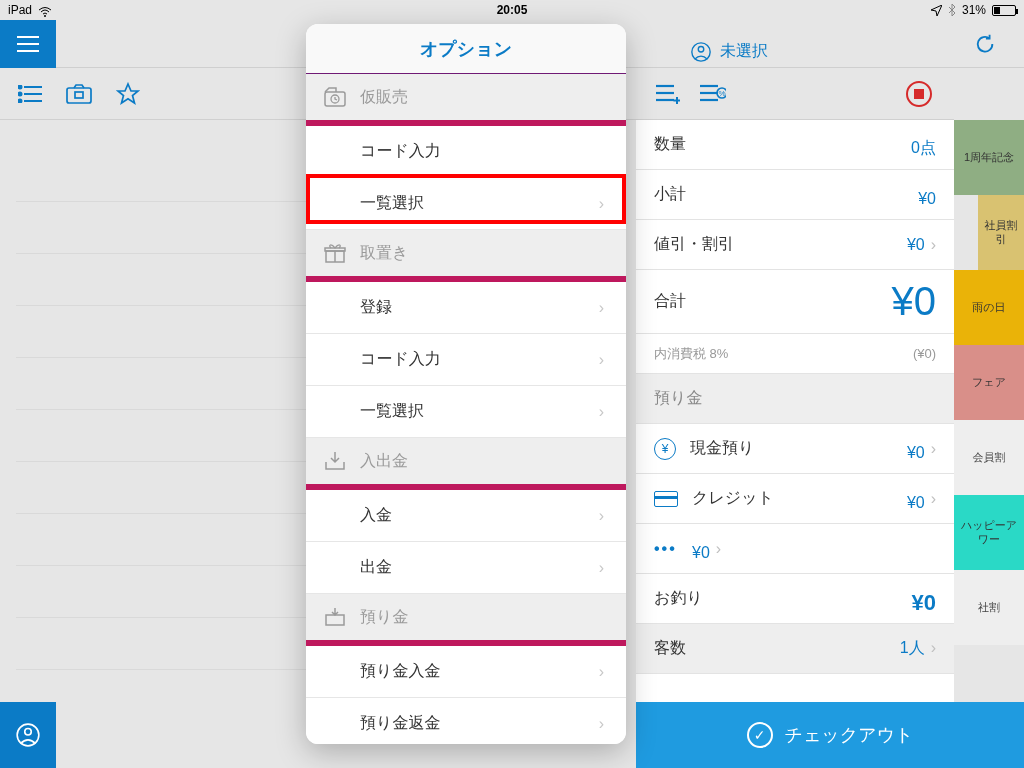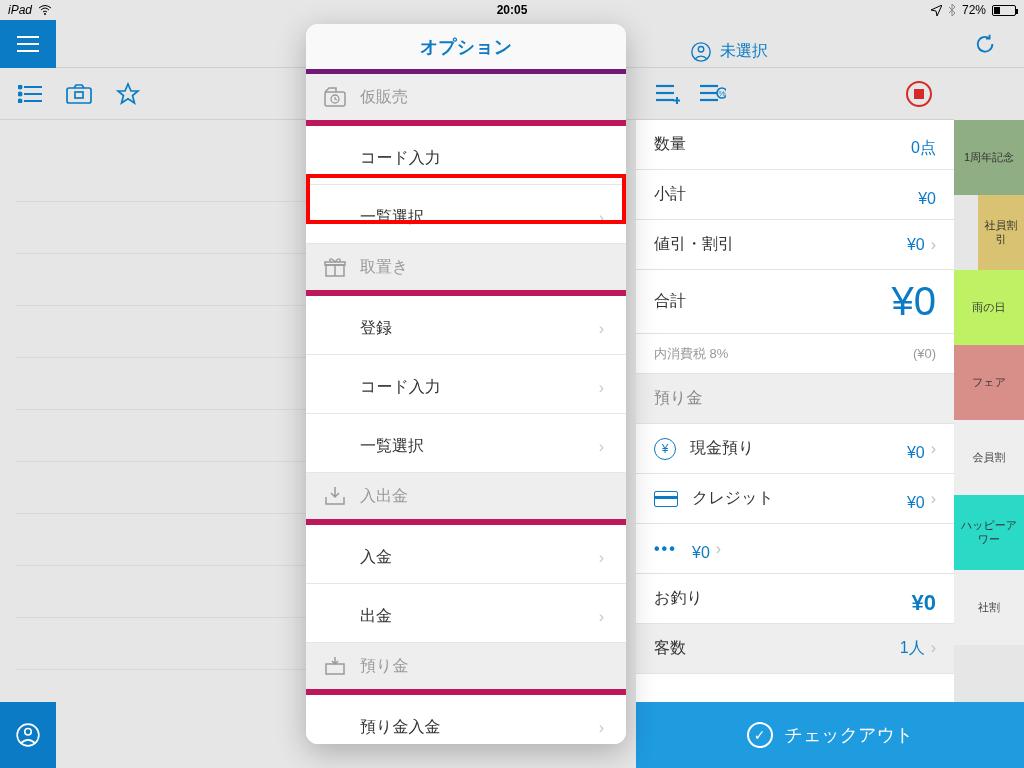--- a/index.html
+++ b/index.html
@@ -1,21 +1,21 @@
 <!DOCTYPE html>
 <html><head>
 <meta charset="utf-8">
 <style>
   * { box-sizing: border-box; margin: 0; padding: 0; font-family: -apple-system, "Hiragino Sans", sans-serif; }
   html, body { width: 1024px; height: 768px; overflow: hidden; background:#000; }
   .screen { position:relative; width:1024px; height:768px; background:#e6e6e6; }
 
   
   .status { position:absolute; top:0; left:0; right:0; height:20px; font-size:12px; color:#000; display:flex; align-items:center; padding:0 8px; }
-  .status .left { display:flex; gap:6px; align-items:center;font-style:italic; }
+  .status .left { display:flex; gap:6px; align-items:flex-end; }
   .status .center { position:absolute; left:50%; transform:translateX(-50%); font-weight:600;}
   .status .right { margin-left:auto; display:flex; gap:6px; align-items:center;}
   .battery { width:24px; height:11px; border:1px solid #000; border-radius:2px; position:relative;}
   .battery::after { content:""; position:absolute; right:-3px; top:3px; width:2px; height:5px; background:#000;}
   .battery-fill { position:absolute; left:1px; top:1px; bottom:1px; width:26%; background:#000;}
 
   
   .topnav { position:absolute; top:20px; left:0; right:0; height:48px; background:#e6e6e6; border-bottom:1px solid #cfcfcf; display:flex; align-items:center;}
   .hamburger { width:56px; height:48px; background:#0b7bc6; display:flex; align-items:center; justify-content:center; }
   .hamburger-lines { width:22px; height:16px; position:relative;}
@@ -58,24 +58,24 @@
 
   
   .bottombar{ position:absolute; bottom:0; left:0; right:0; height:66px; display:flex;}
   .userbtn{ width:56px; background:#0b7bc6; display:flex; align-items:center; justify-content:center; color:#fff;}
   .spacer{ flex:0 0 580px; background:#e6e6e6;}
   .checkout{ flex:1; background:#1f9be0; display:flex; align-items:center; justify-content:center; gap:12px; color:#fff; font-size:18px;}
   .checkcircle{width:26px;height:26px;border:2px solid #fff;border-radius:50%;display:flex;align-items:center;justify-content:center;font-size:14px;}
 
   
   .popover{ position:absolute; top:24px; left:306px; width:320px; height:720px; background:#fff; border-radius:12px; box-shadow:0 8px 30px rgba(0,0,0,.25); overflow:hidden;}
-  .pop-title{ height:50px; display:flex; align-items:center; justify-content:center; font-size:18px; color:#0b7bc6; font-weight:600; border-bottom:5px solid #701a75; background:#f9f9f9;}
+  .pop-title{ height:50px; display:flex; align-items:center; justify-content:center; font-size:18px; color:#0b7bc6; font-weight:600; border-bottom:1px solid #701a75; background:#f9f9f9;}
   .pop-sec{ display:flex; align-items:center; gap:14px; height:52px; padding:0 18px; background:#eeeeee; color:#9a9a9a; border-bottom:6px solid #be185d;}
   .pop-sec svg{stroke:#9a9a9a;}
-  .pop-item{ display:flex; align-items:center; justify-content:space-between; height:52px; padding:0 22px 0 54px; border-bottom:1px solid #e6e6e6; font-size:16px; color:#333; background:#fff;margin-top:7px;}
+  .pop-item{ display:flex; align-items:center; justify-content:space-between; height:52px; padding:0 22px 0 54px; border-bottom:1px solid #e6e6e6; font-size:16px; color:#333; background:#fff;}
   .pop-item .ch{color:#c8c8c8;}
   .highlight{ position:absolute; border:4px solid #ff0000; pointer-events:none;} 
 
   svg{display:block;}
 </style>
 </head>
 <body>
 
 <div class="screen">
 
@@ -94,21 +94,21 @@
       <span>
         <svg width="11" height="11" viewBox="0 0 11 11">
             <path d="M0 5 L11 0 L6 11 L5 6 Z" fill="none" stroke="#000"></path>
           </svg>
       </span>
       <span>
         <svg width="8" height="12" viewBox="0 0 8 12">
             <path d="M1 3 L7 9 L4 12 L4 0 L7 3 L1 9" stroke="#888" fill="none" stroke-width="1"></path>
           </svg>
       </span>
-      <span>72%</span>
+      <span>31%</span>
       <span class="battery">
           <span class="battery-fill"></span>
         </span>
     </div>
   </div>
 
   <div class="topnav">
     <div class="hamburger">
       <div class="hamburger-lines">
           <span></span>
@@ -248,21 +248,21 @@
     </div>
     <div class="srow sec">
       <span style="color:#333">客数</span>
       <span><span class="val-blue">1人</span><span class="chev">›</span></span>
     </div>
   </div>
 
   <div class="cats">
     <div class="cat" style="background:#8fae83;color:#333;">1周年記念</div>
     <div class="cat" style="background:#d9c271;color:#333;margin-left:24px;">社員割引</div>
-    <div class="cat" style="background:#bef264;color:#333;">雨の日</div>
+    <div class="cat" style="background:#eab308;color:#333;">雨の日</div>
     <div class="cat" style="background:#d98f89;color:#333;">フェア</div>
     <div class="cat" style="background:#eeeeee;">会員割</div>
     <div class="cat" style="background:#2ad9c6;color:#333;">ハッピーアワー</div>
     <div class="cat" style="background:#eeeeee;">社割</div>
   </div>
 
   <div class="bottombar">
     <div class="userbtn">
       <svg width="26" height="26" viewBox="0 0 24 24">
           <circle cx="12" cy="12" r="10" stroke="#fff" fill="none" stroke-width="1.5"></circle>

